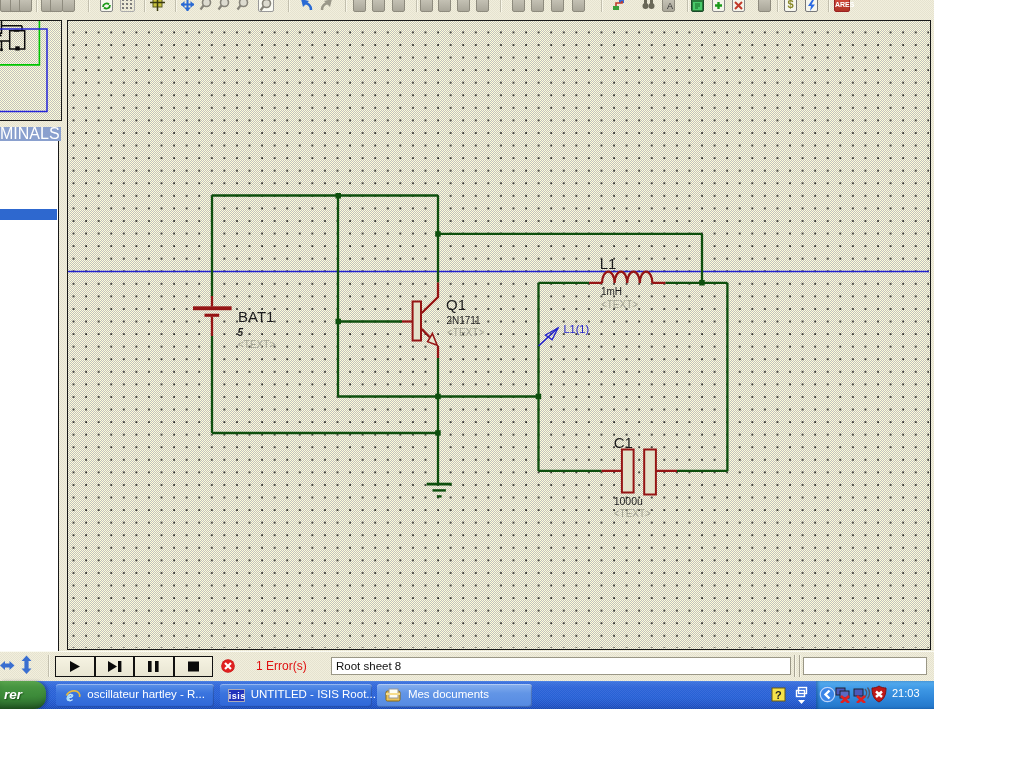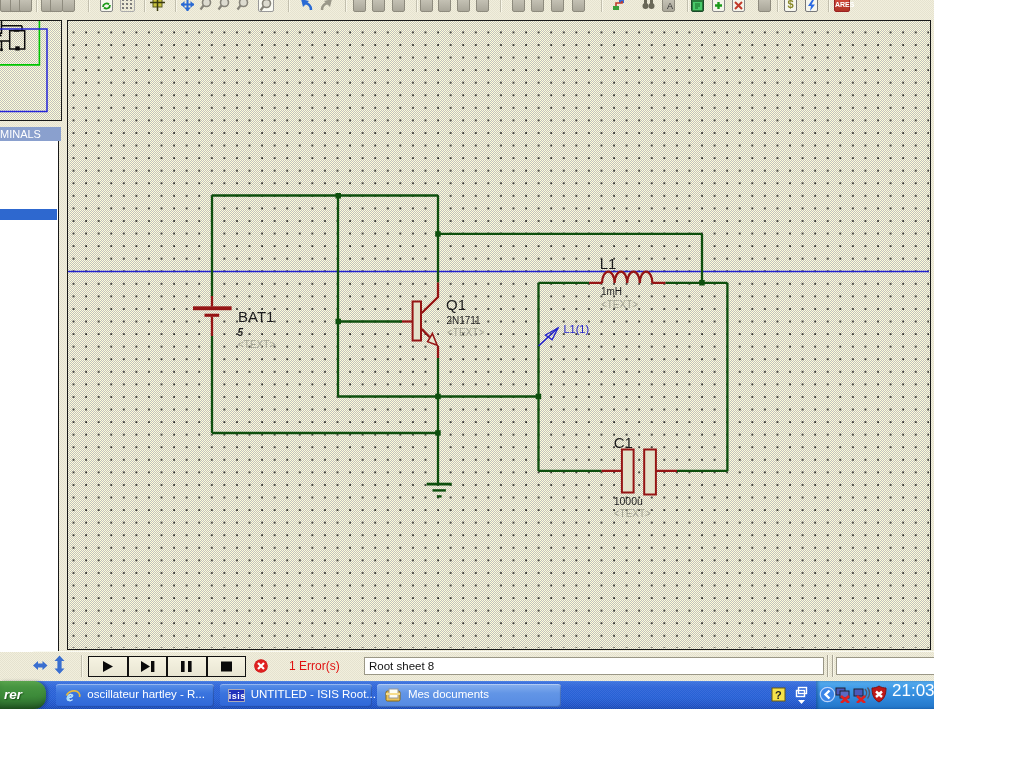--- a/index.html
+++ b/index.html
@@ -14,25 +14,25 @@
 
   
   #canvas{position:absolute;left:66.5px;top:20px;width:864.5px;height:630px;border:1.5px solid #181818;
     background-image:conic-gradient(#fffdd8 25%,#c2c1bf 25% 50%,#fffdd8 50% 75%,#c2c1bf 75%);
     background-size:2px 2px;}
   #csvg{position:absolute;left:0;top:0;}
   
   #preview{position:absolute;left:-2px;top:19.5px;width:64px;height:101px;border:1.5px solid #181818;
     background:conic-gradient(#fffdd8 25%,#c2c1bf 25% 50%,#fffdd8 50% 75%,#c2c1bf 75%);background-size:2px 2px;}
   #lhead{position:absolute;left:0;top:126.5px;width:60.5px;height:14px;background:#8aa0ce;color:#fff;
-    font-size:11px;line-height:14px;overflow:hidden;white-space:nowrap;}
+    font-size:16px;line-height:14px;overflow:hidden;white-space:nowrap;}
   #llist{position:absolute;left:0;top:140.5px;width:58.5px;height:511px;background:#fff;border-right:1.5px solid #181818;}
   #lsel{position:absolute;left:0;top:68px;width:57px;height:11px;background:#2e68cf;}
   
-  #bbar{position:absolute;left:0;top:651px;width:934px;height:30px;border-top:1px solid #fafaf2;margin-left:33px;}
+  #bbar{position:absolute;left:0;top:651px;width:934px;height:30px;border-top:1px solid #fafaf2;}
   .bfield{position:absolute;top:4.5px;height:18px;background:#fff;border:1px solid #9a9786;font-size:11.5px;
     line-height:17px;padding-left:4px;color:#111;}
   .pbtn{position:absolute;top:4px;height:21px;width:39.5px;background:linear-gradient(#f6f3e2,#e8e5d2);
     border:1.2px solid #111;}
   
   #taskbar{position:absolute;left:0;top:681px;width:934px;height:28px;
     background-image:conic-gradient(rgba(90,130,230,.35) 25%,rgba(0,0,0,0) 25% 50%,rgba(90,130,230,.35) 50% 75%,rgba(0,0,0,0) 75%),
       linear-gradient(#4f86e4 0%,#3a71dc 5%,#2b63d6 25%,#2560d4 60%,#1c50c2 88%,#1747ad 100%);
     background-size:2px 2px,auto;}
   .tbtn{position:absolute;top:2.5px;height:23px;border-radius:3px;color:#fff;font-size:11.5px;
@@ -269,21 +269,21 @@
       <svg width="17" height="16" style="position:absolute;left:9px;top:4px">
         <text x="1.5" y="13" font-family="Liberation Serif,serif" font-size="15.5" font-weight="bold" font-style="italic" fill="#8fd9ff" stroke="#eaf6ff" stroke-width="0.4">e</text>
         <path d="M1.5,7.5 a6.5,5 -15 1 1 13,1.5" stroke="#e8b93a" stroke-width="1.7" fill="none"></path>
       </svg>
       <span class="lbl">oscillateur hartley - R...</span>
     </div>
     <div class="tbtn" style="left:219.7px;width:152px;">
       <div style="position:absolute;left:8px;top:5px;width:17px;height:13px;background:#2233bb;border:1px solid #aab;color:#fff;font-size:9px;font-weight:bold;text-align:center;line-height:12px;letter-spacing:0.5px;">isis</div>
       <span class="lbl">UNTITLED - ISIS Root...</span>
     </div>
-    <div class="tbtn" style="left:376.9px;width:184px;background:linear-gradient(#87b0ee,#6295e6 40%,#558ae2);text-align:right;">
+    <div class="tbtn" style="left:376.9px;width:155px;background:linear-gradient(#87b0ee,#6295e6 40%,#558ae2);text-align:right;">
       <svg width="18" height="15" style="position:absolute;left:8px;top:4.5px">
         <rect x="1" y="3" width="14" height="10" rx="1.5" fill="#e8c25a" stroke="#8a6a10"></rect>
         <rect x="4" y="1" width="9" height="9" fill="#fdfdf2" stroke="#999"></rect>
         <path d="M1,6 h14" stroke="#f6dc8a" stroke-width="2"></path>
       </svg>
       <span class="lbl">Mes documents</span>
     </div>
     <svg width="16" height="16" style="position:absolute;left:771px;top:6px">
       <rect x="1" y="1" width="13" height="13" fill="#f6e24a" stroke="#6a5a10"></rect>
       <text x="4" y="12" font-size="11" font-weight="bold" fill="#222">?</text>
@@ -306,16 +306,16 @@
       </svg>
       <svg width="18" height="17" style="position:absolute;left:37px;top:5px">
         <rect x="1" y="3" width="9" height="7" fill="#4a5aba" stroke="#223"></rect>
         <path d="M12,3 a6,6 0 0 1 0,8 M14.5,1.5 a8.5,8.5 0 0 1 0,11" stroke="#556" stroke-width="1.4" fill="none"></path>
         <path d="M4,10 L12,17 M12,10 L4,17" stroke="#e02020" stroke-width="2.6"></path>
       </svg>
       <svg width="16" height="18" style="position:absolute;left:55px;top:4px">
         <path d="M8,1 C10,2.5 13,3 15,3 C15,10 13,14.5 8,17 C3,14.5 1,10 1,3 C3,3 6,2.5 8,1 Z" fill="#c01818" stroke="#801010"></path>
         <path d="M5,6.5 L11,12 M11,6.5 L5,12" stroke="#fff" stroke-width="2.4"></path>
       </svg>
-      <div style="position:absolute;left:76px;top:0;font-size:17px;color:#fff;">21:03</div>
+      <div style="position:absolute;left:76px;top:6px;font-size:11px;color:#fff;">21:03</div>
     </div>
   </div>
 </div>
 
 </body></html>

